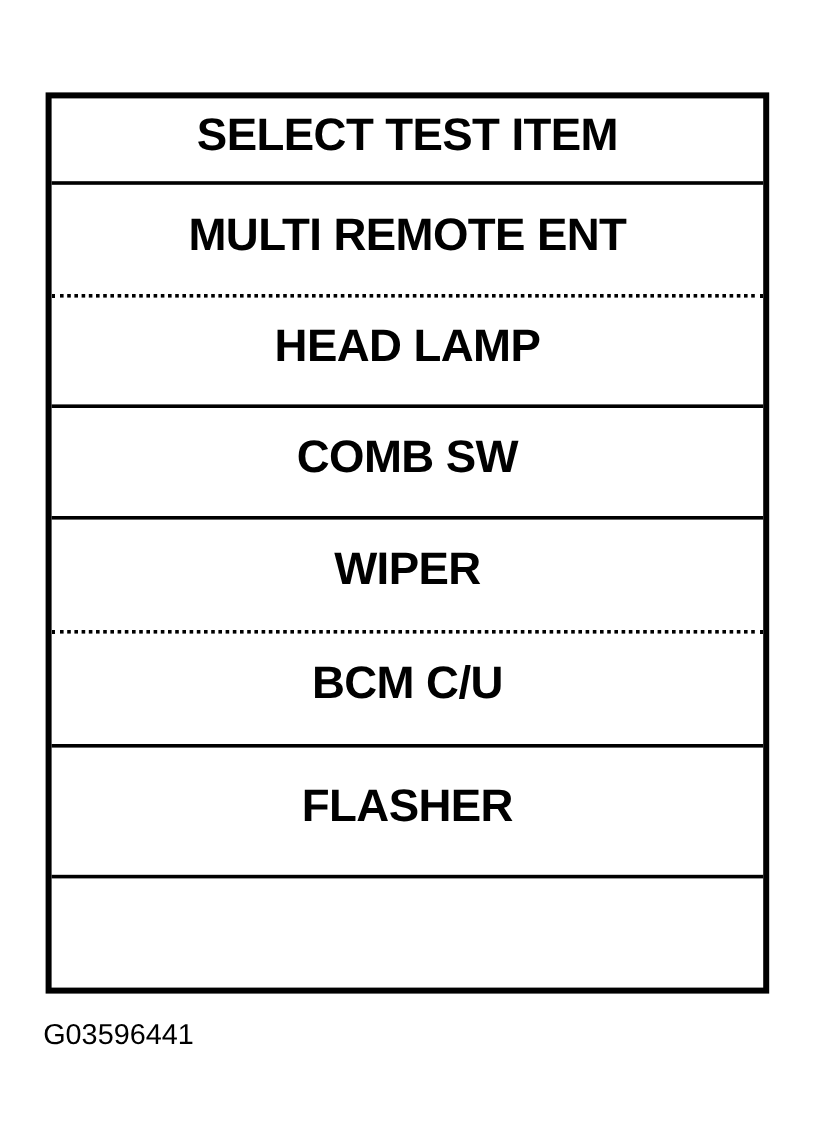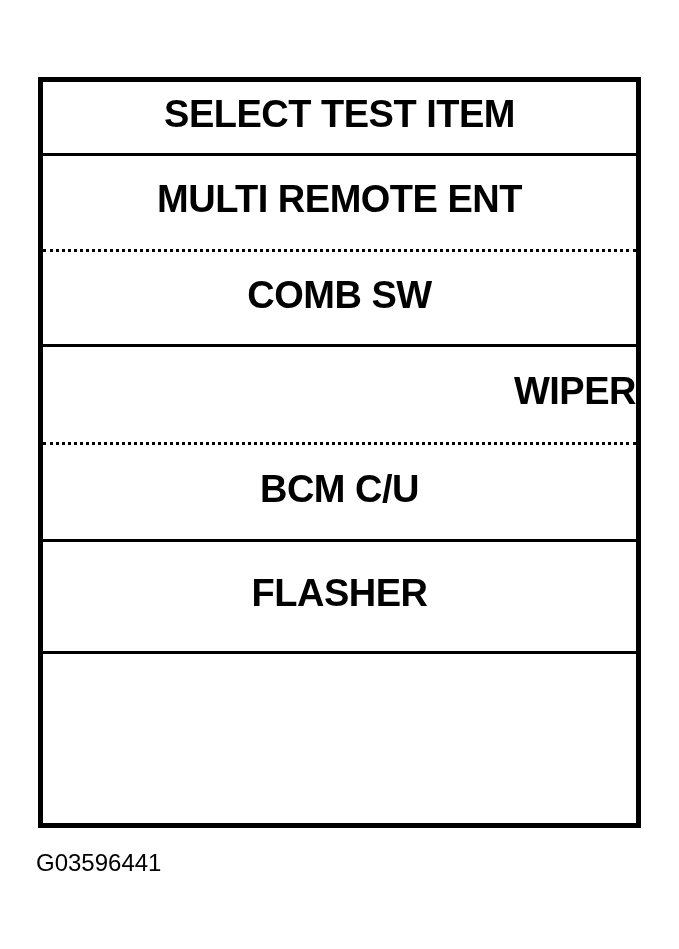--- a/index.html
+++ b/index.html
@@ -40,21 +40,21 @@
     font-size: 38px;
     letter-spacing: -0.5px;
     white-space: nowrap;
   }
   .div-solid  { border-bottom: 3px solid  #000000; }
   .div-dotted { border-bottom: 3px dotted #000000; }
   .r1 { height: 74px; justify-content: center; }
   .r2 { height: 96px; }
   .r3 { height: 95px; }
   .r4 { height: 95px; }
-  .r5 { height: 98px; justify-content: flex-end; }
+  .r5 { height: 98px; }
   .r6 { height: 97px; }
   .r7 { height: 112px; }
   .r8 { height: 94px; }
   .figure-id {
     position: absolute;
     left: 36px;
     top: 849px;
     font-size: 24px;
     font-weight: normal;
     letter-spacing: 0px;
@@ -69,20 +69,23 @@
   <div class="menu-box">
 
     <div class="row r1 div-solid">
       <span class="label">SELECT TEST ITEM</span>
     </div>
 
     <div class="row r2 div-dotted">
       <span class="label">MULTI REMOTE ENT</span>
     </div>
 
+    <div class="row r3 div-solid">
+      <span class="label">HEAD LAMP</span>
+    </div>
 
     <div class="row r4 div-solid">
       <span class="label">COMB SW</span>
     </div>
 
     <div class="row r5 div-dotted">
       <span class="label">WIPER</span>
     </div>
 
     <div class="row r6 div-solid">

